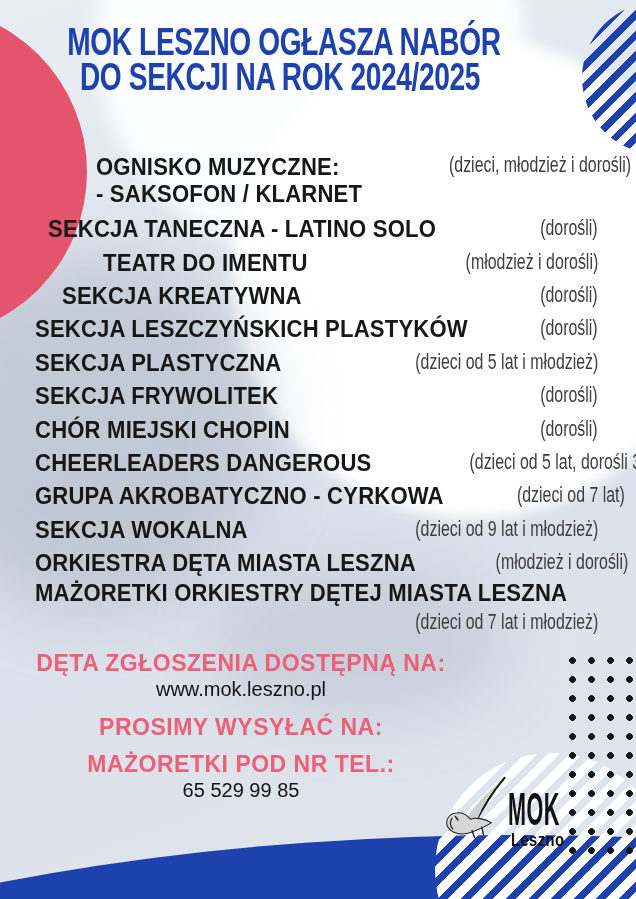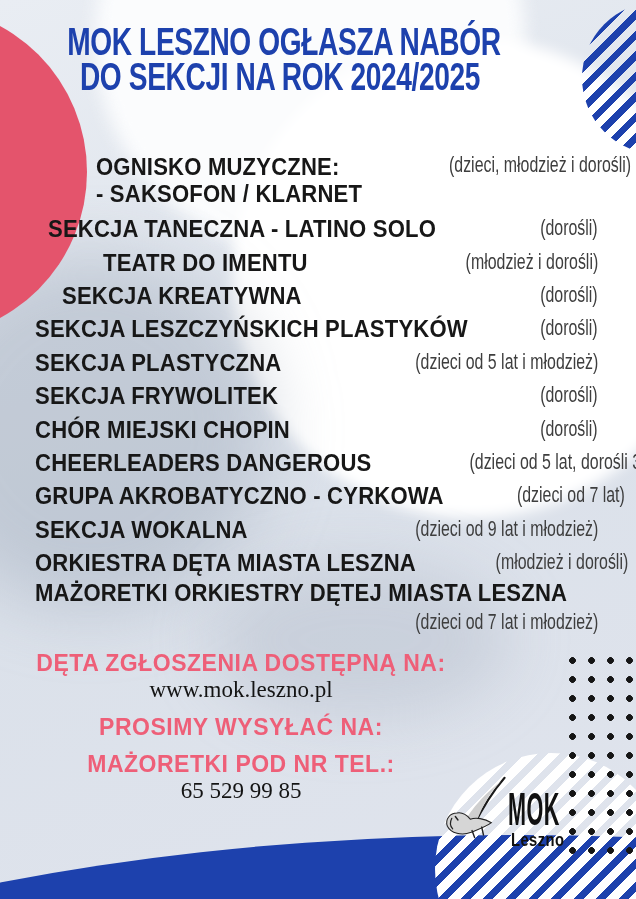--- a/index.html
+++ b/index.html
@@ -40,21 +40,21 @@
   .row .name{color:var(--ink);font-weight:bold;font-size:24px;line-height:27px;
     transform:scale(.92,1);transform-origin:left center;white-space:nowrap;letter-spacing:.2px;}
   .row .aud{color:var(--aud);font-size:21.5px;line-height:25px;white-space:nowrap;
     transform:scale(.74,1.06);transform-origin:right center;font-weight:normal;}
   .row.below{flex-wrap:wrap;}
   .row.below .name{flex:0 0 100%;}
   .row.below .aud{margin-left:auto;margin-top:4px;}
   
   .contact{position:absolute;left:2px;top:650px;width:478px;text-align:center;}
   .c-label{color:var(--pink-text);font-weight:bold;font-size:23px;line-height:26px;letter-spacing:.5px;}
-  .c-value{color:#141414;font-family:Liberation Serif, serif;font-size:23px;line-height:27px;}
+  .c-value{color:#141414;font-family:Liberation Sans, sans-serif;font-size:20px;line-height:27px;}
   .c-gap{margin-top:11px;}
   
   .logo-org{position:absolute;left:508px;top:786px;color:#111;font-weight:bold;font-size:47px;
     line-height:46px;transform:scale(.46,1);transform-origin:left top;letter-spacing:1px;}
   .logo-city{position:absolute;left:511px;top:830px;color:#111;font-weight:bold;font-size:18px;
     transform:scale(.82,1);transform-origin:left top;letter-spacing:.5px;}
   .pegasus{position:absolute;left:443px;top:772px;width:88px;height:82px;}
 </style>
 </head>
 <body>

